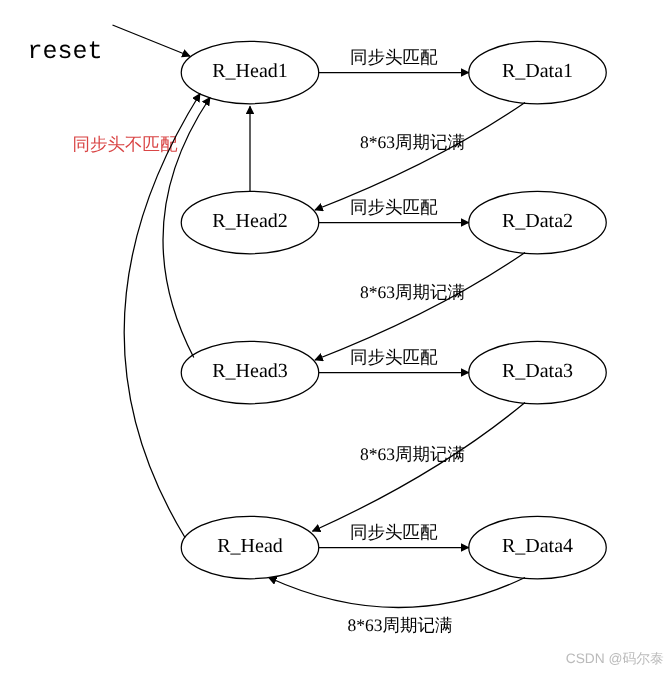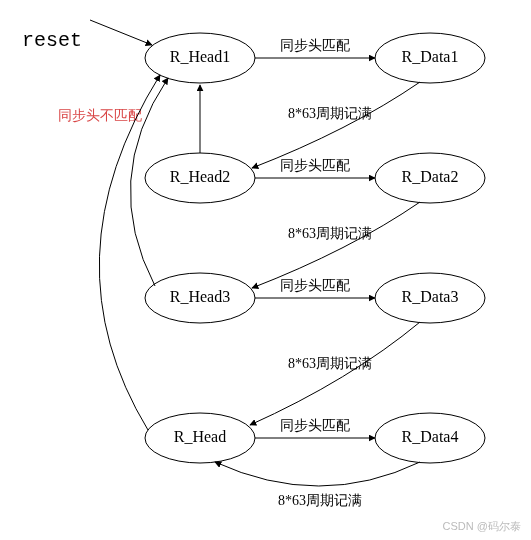--- a/index.html
+++ b/index.html
@@ -23,21 +23,21 @@
     font-size: 14px;
     text-anchor: middle;
   }
   .reset-label {
     font-family: "Courier New", monospace;
     font-size: 20px;
   }
   .red { fill: #d94545; }
   .watermark {
     position: absolute;
-    right: 10px;
+    right: 0;
     bottom: 6px;
     font-size: 11px;
     color: #bbb;
     font-family: Arial, sans-serif;
   }
 </style>
 </head>
 <body>
 
 <svg width="531" height="540">

